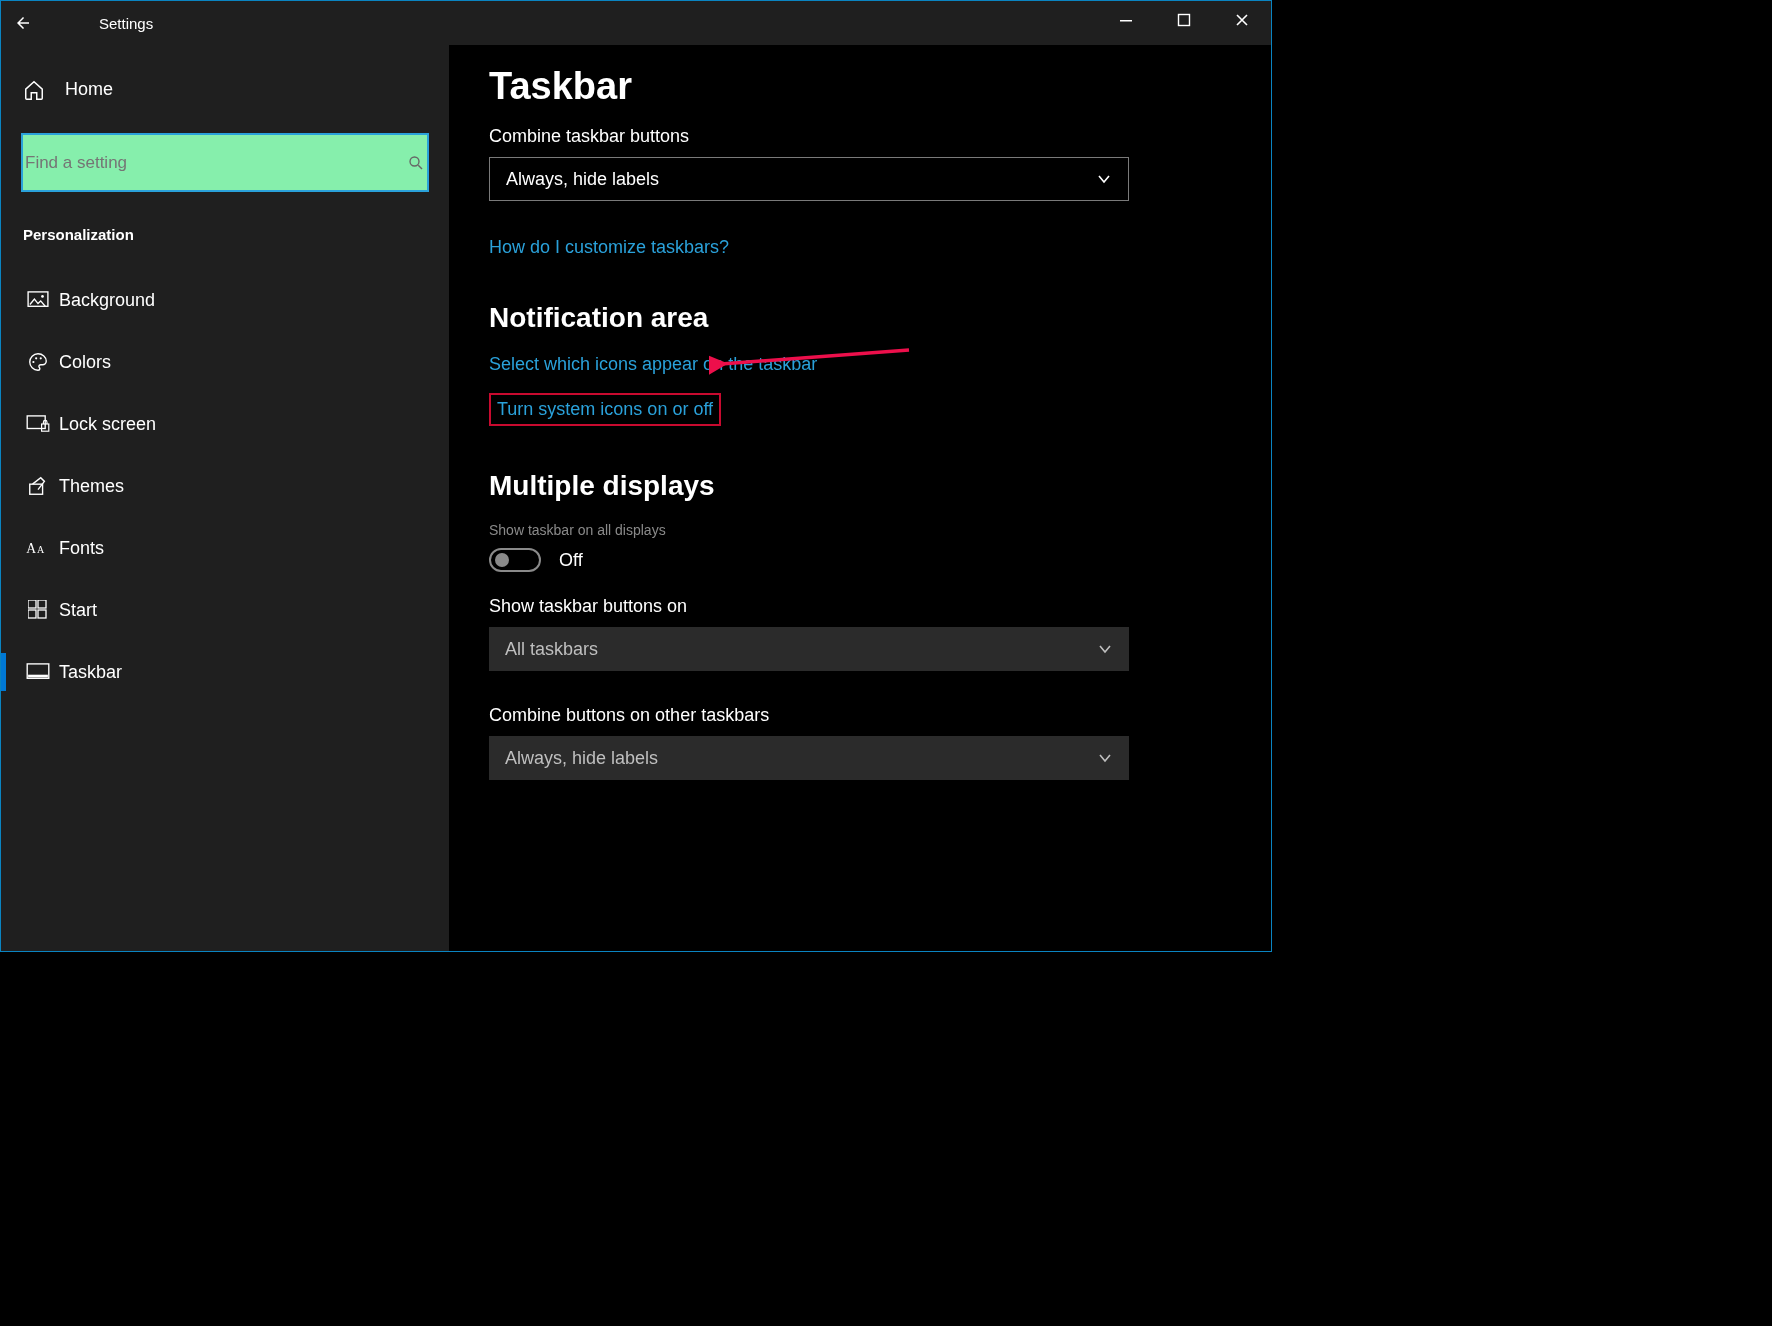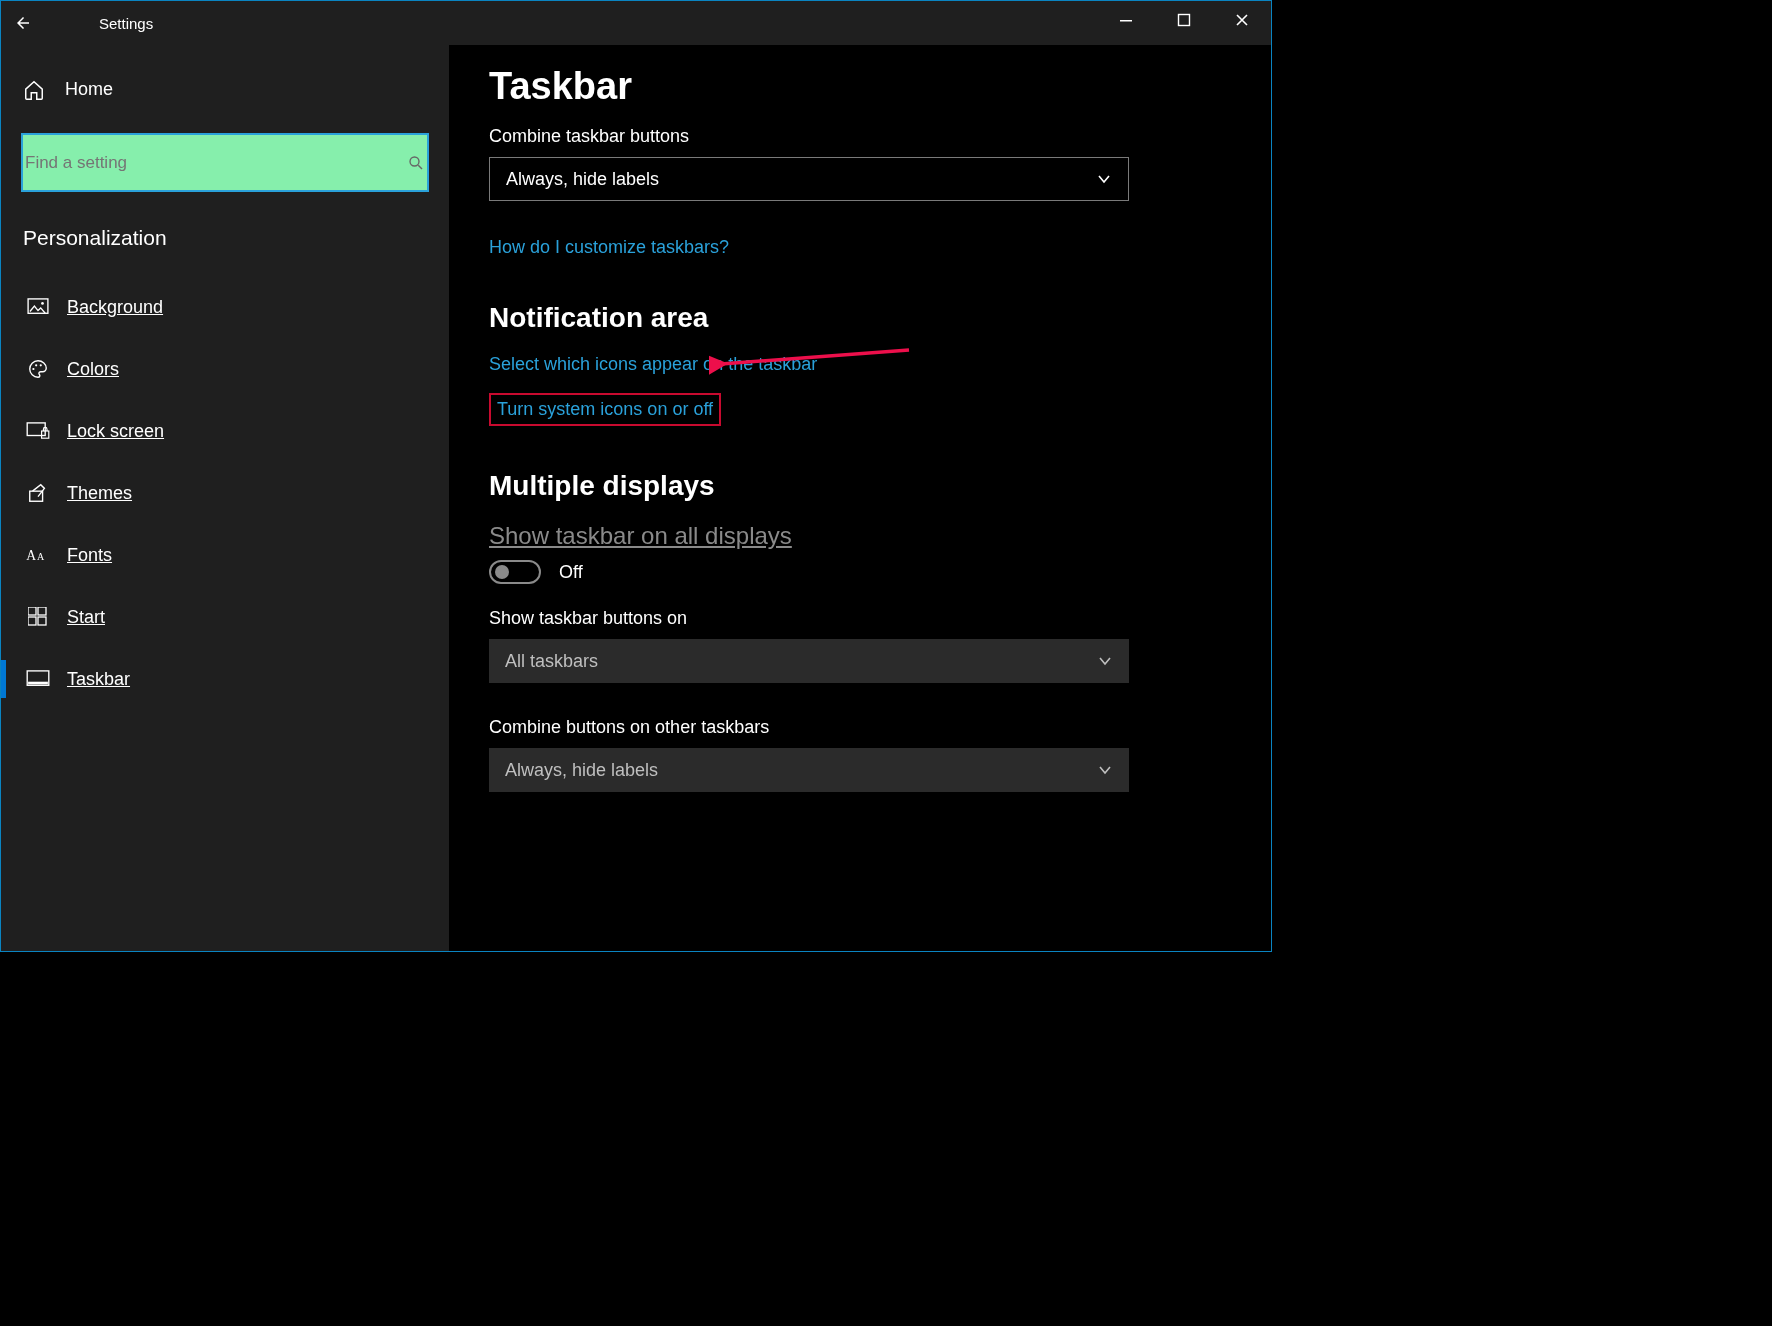--- a/index.html
+++ b/index.html
@@ -79,43 +79,43 @@
   .search-input {
     flex: 1;
     border: none;
     outline: none;
     font-size: 17px;
     color: #666;
     background: transparent;
   }
   .search-icon { color: #555; }
   .section-label {
-    font-size: 21px;
-    font-weight: 400;
+    font-size: 15px;
+    font-weight: 700;
     padding: 12px 22px 26px 22px;
   }
   .nav-item {
     display: flex;
     align-items: center;
     padding: 0 22px;
     height: 62px;
     cursor: pointer;
     position: relative;
   }
   .nav-item.selected::before {
     content: "";
     position: absolute;
     left: 0;
     top: 12px;
     bottom: 12px;
     width: 5px;
     background: #0078d4;
   }
   .nav-item .icon-slot { width: 30px; display:flex; align-items:center; justify-content:center; }
-  .nav-label { font-size: 18px; margin-left: 14px; text-decoration: underline; }
+  .nav-label { font-size: 18px; margin-left: 6px; }
   .content {
     flex: 1;
     background: #000;
     padding: 20px 40px 0 40px;
     overflow-y: auto;
   }
   h1.page-title {
     font-size: 38px;
     font-weight: 600;
     margin-bottom: 18px;
@@ -174,21 +174,21 @@
     content: "";
     position: absolute;
     left: 4px;
     top: 3px;
     width: 14px;
     height: 14px;
     border-radius: 50%;
     background: #8a8a8a;
   }
   .toggle-state { font-size: 18px; color:#fff; }
-  .dim-label { color: #8a8a8a; font-size: 24px; margin-bottom: 10px; text-decoration: underline; }
+  .dim-label { color: #8a8a8a; font-size: 14px; margin-bottom: 10px; }
   .highlight-box {
     border: 2px solid #c80a2f;
     padding: 4px 6px;
     display: inline-block;
     margin-top: 18px;
   }
   .arrow-annot {
     position: absolute;
     pointer-events: none;
   }

